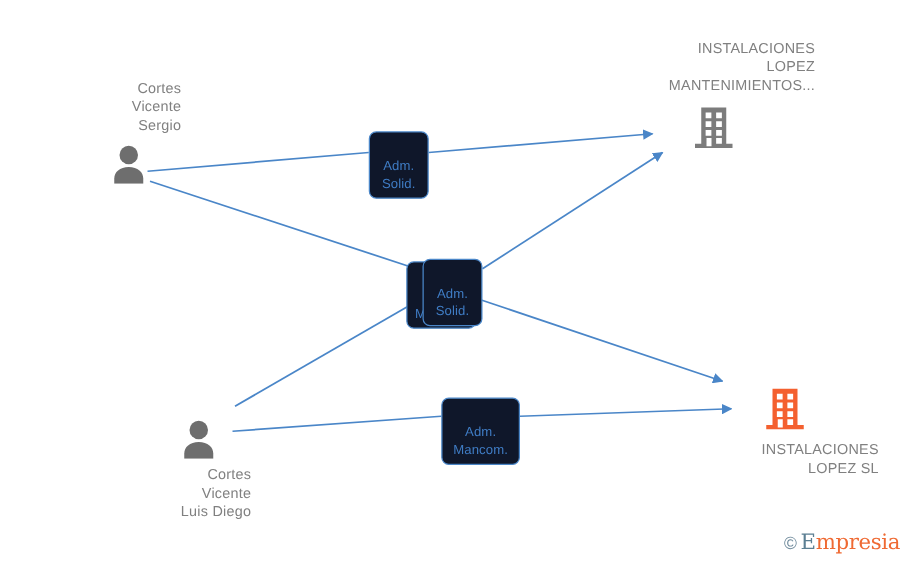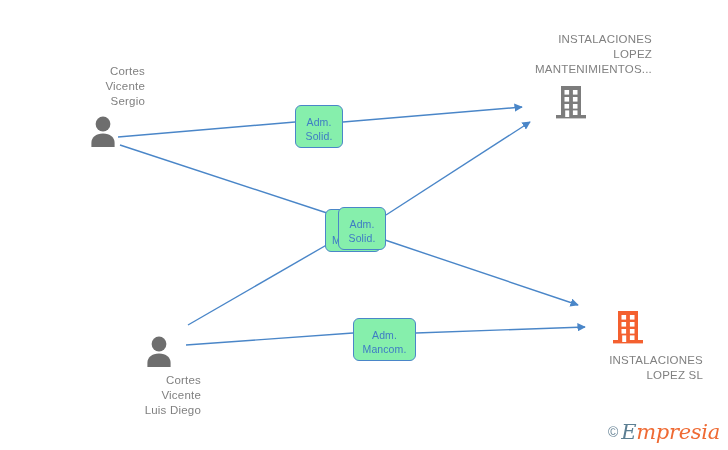--- a/index.html
+++ b/index.html
@@ -26,41 +26,40 @@
 
   .person-icon{width:34px;height:32px;display:block;margin:0 auto;}
   .building-icon{width:32px;height:36px;display:block;margin:0 auto;}
 
   
   .chip{
     position:absolute;
     box-sizing:border-box;
     border:1px solid #4a86c8;
     border-radius:6px;
-    background:#86efac;
+    background:#0f172a;
     color:#3f7cc4;
     font-size:10.5px;
     line-height:14px;
     text-align:center;
-    padding:9px 6px 4px 6px;
+    padding:20px 6px 4px 6px;
     white-space:pre-line;
     letter-spacing:.1px;
   }
 
   
   .watermark{
     position:absolute;right:8px;bottom:6px;
     display:flex;align-items:center;gap:3px;
     font-size:15px;
   }
   .wm-c{color:#6b8799;font-size:14px;}
   .wm-text{
     font-family:"DejaVu Serif", serif;
-    font-style:italic;
-    font-size:21px;
+    font-size:17px;
     color:#ef6a33;
     letter-spacing:-.3px;
   }
   .wm-text .wm-e{color:#5c7f93;}
 </style>
 </head>
 <body>
 
 <div id="stage">
 

